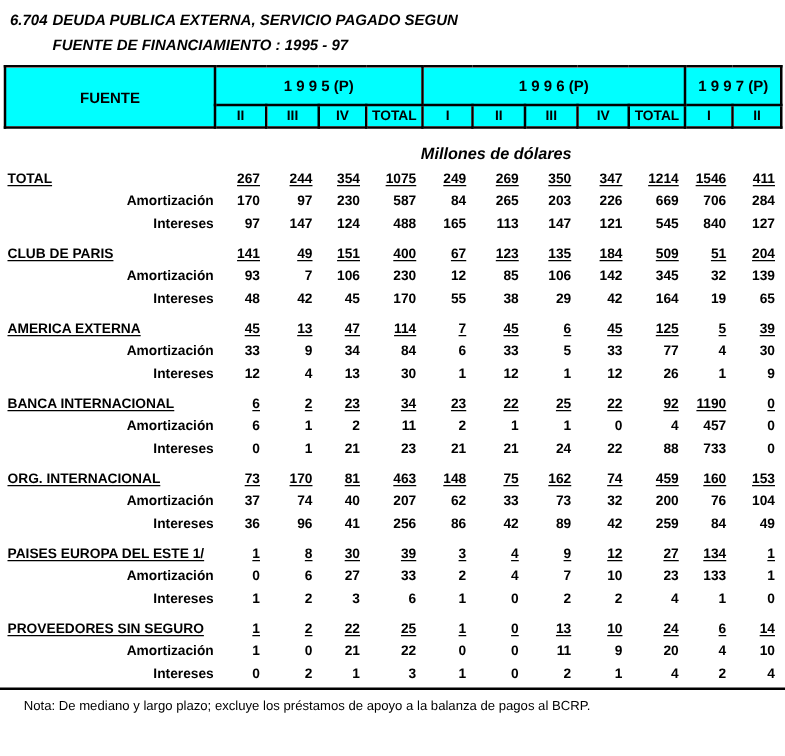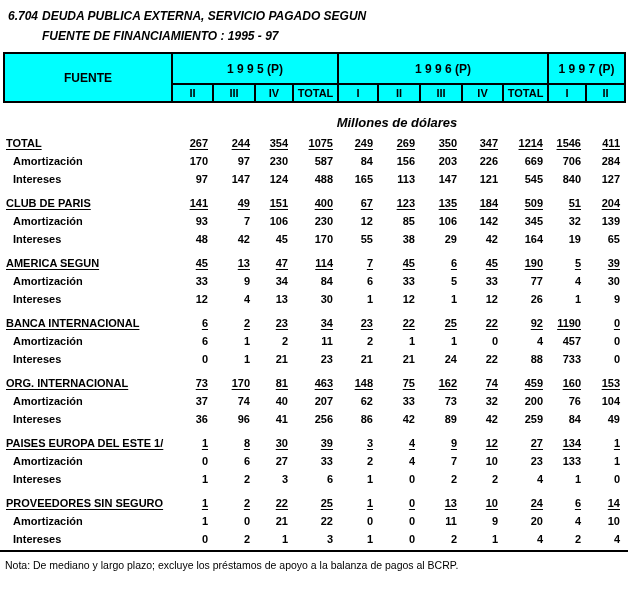--- a/index.html
+++ b/index.html
@@ -66,32 +66,32 @@
   table.data td {
     font-size: 11px;
     font-weight: bold;
     height: 18px;
     padding: 0;
     white-space: nowrap;
     overflow: hidden;
   }
   table.data td.num { text-align: right; padding-right: 4px; }
   table.data td.cat { text-align: left; padding-left: 3px; }
-  table.data td.sub { text-align: left; padding-left: 10px; }
+  table.data td.sub { text-align: right; padding-left: 10px; }
   table.data tr.gap td { height: 6px; }
   .u { text-decoration: underline; text-underline-offset: 2px; }
 
   
   .bottom-rule {
     margin-top: 2px;
     width: 628px;
     border-top: 2px solid #000000;
   }
   .footer {
-    padding: 6px 0 0 5px;
+    padding: 6px 0 0 19px;
     font-size: 10.5px;
     font-weight: normal;
     line-height: 15.5px;
   }
 </style>
 </head>
 <body>
 
 <div class="page">
 
@@ -170,21 +170,21 @@
           <td class="num"><span class="u">1546</span></td>
           <td class="num"><span class="u">411</span></td>
         </tr>
         <tr>
           <td class="sub">Amortización</td>
           <td class="num">170</td>
           <td class="num">97</td>
           <td class="num">230</td>
           <td class="num">587</td>
           <td class="num">84</td>
-          <td class="num">156</td>
+          <td class="num">265</td>
           <td class="num">203</td>
           <td class="num">226</td>
           <td class="num">669</td>
           <td class="num">706</td>
           <td class="num">284</td>
         </tr>
         <tr>
           <td class="sub">Intereses</td>
           <td class="num">97</td>
           <td class="num">147</td>
@@ -240,30 +240,30 @@
           <td class="num">29</td>
           <td class="num">42</td>
           <td class="num">164</td>
           <td class="num">19</td>
           <td class="num">65</td>
         </tr>
         <tr class="gap">
           <td colspan="12"></td>
         </tr>
         <tr>
-          <td class="cat"><span class="u">AMERICA SEGUN</span></td>
+          <td class="cat"><span class="u">AMERICA EXTERNA</span></td>
           <td class="num"><span class="u">45</span></td>
           <td class="num"><span class="u">13</span></td>
           <td class="num"><span class="u">47</span></td>
           <td class="num"><span class="u">114</span></td>
           <td class="num"><span class="u">7</span></td>
           <td class="num"><span class="u">45</span></td>
           <td class="num"><span class="u">6</span></td>
           <td class="num"><span class="u">45</span></td>
-          <td class="num"><span class="u">190</span></td>
+          <td class="num"><span class="u">125</span></td>
           <td class="num"><span class="u">5</span></td>
           <td class="num"><span class="u">39</span></td>
         </tr>
         <tr>
           <td class="sub">Amortización</td>
           <td class="num">33</td>
           <td class="num">9</td>
           <td class="num">34</td>
           <td class="num">84</td>
           <td class="num">6</td>

